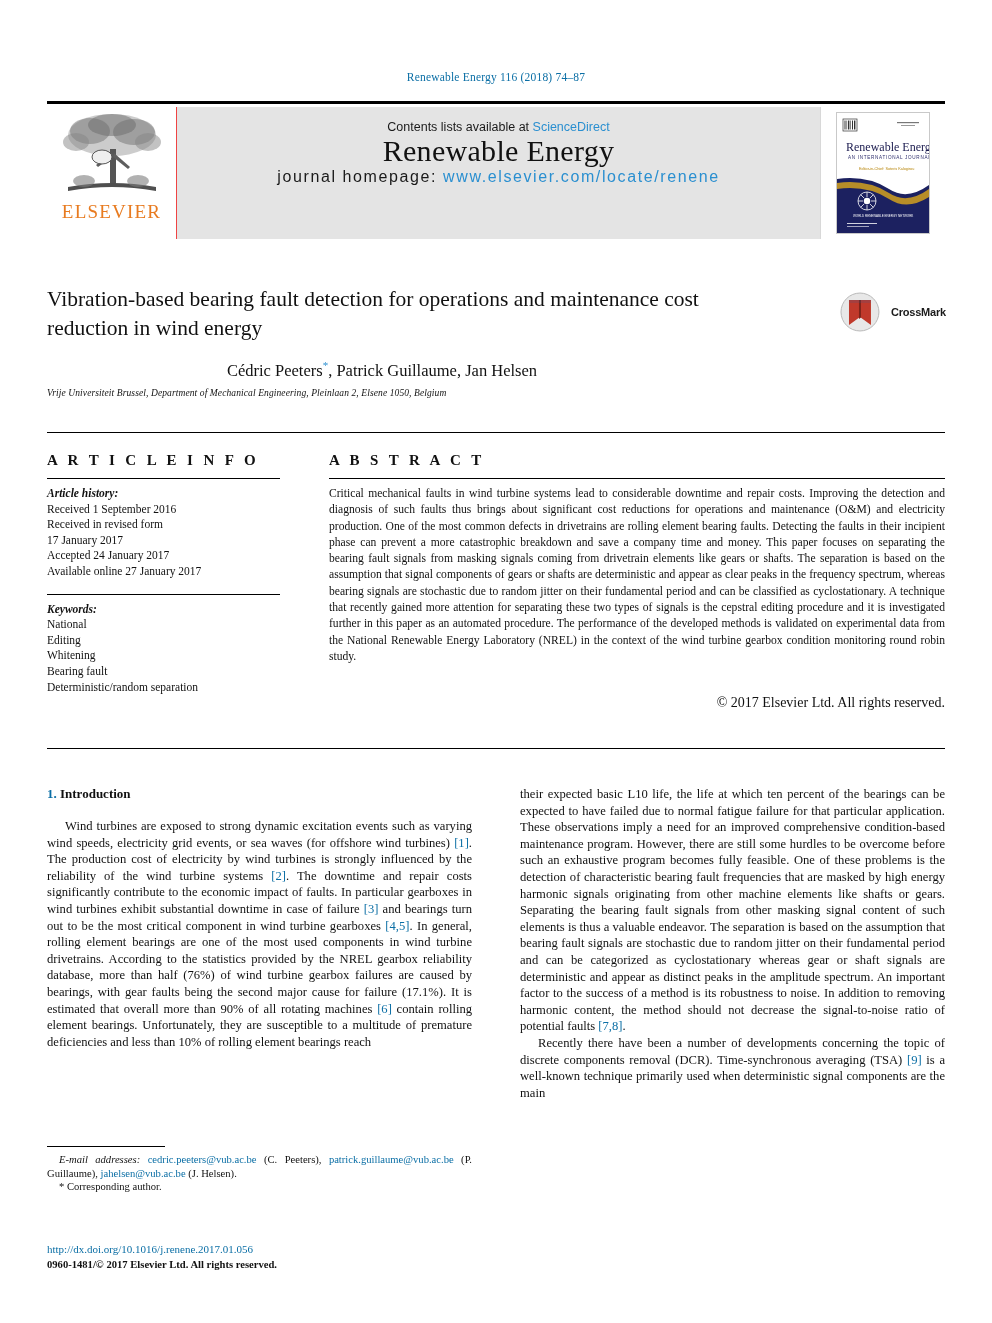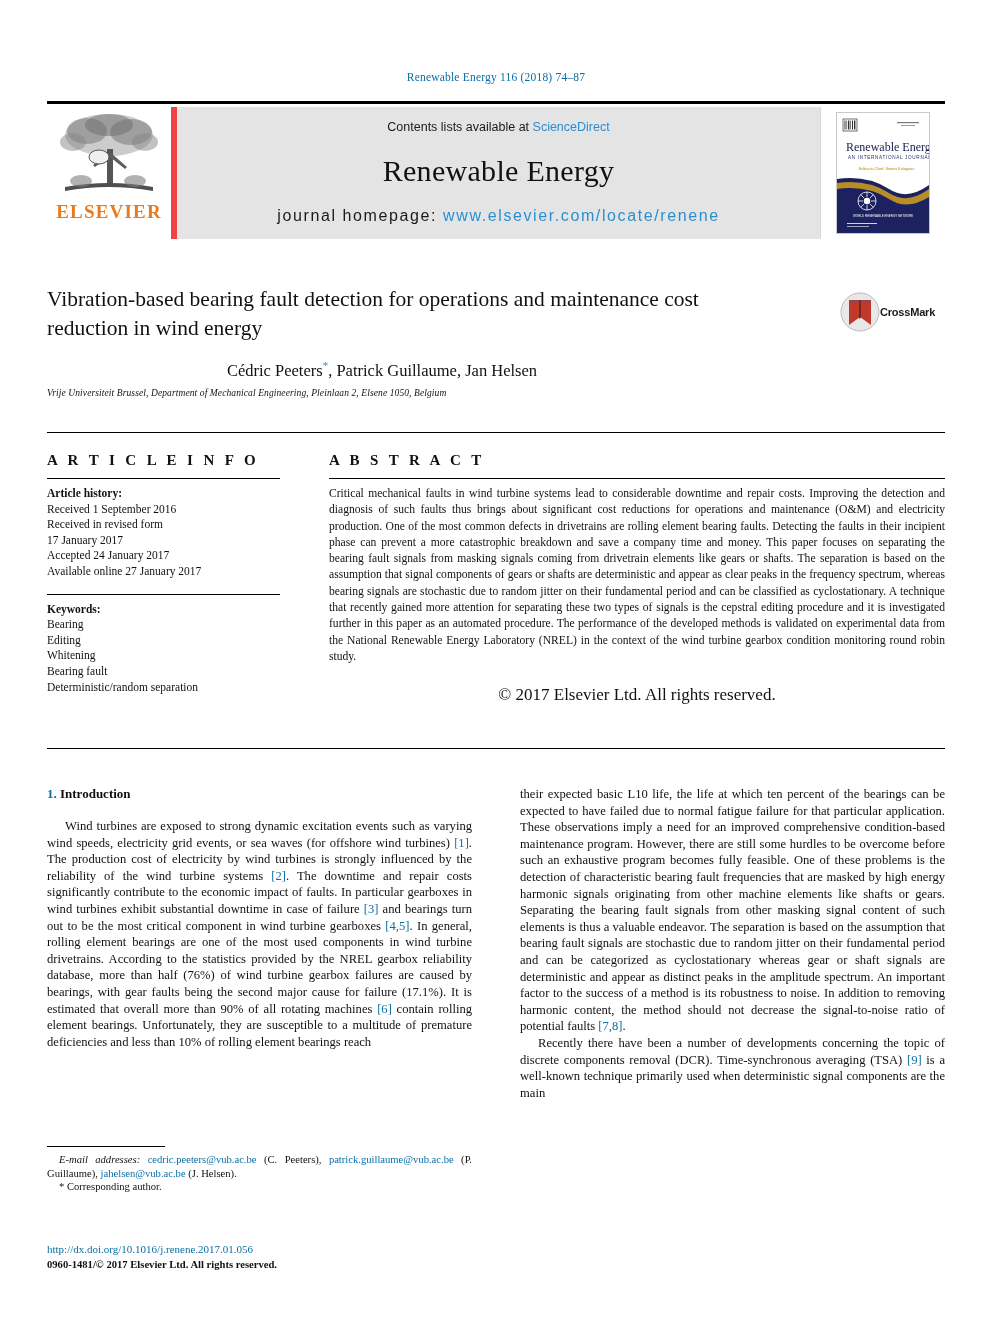--- a/index.html
+++ b/index.html
@@ -43,29 +43,28 @@
     box-sizing: border-box;
   }
   .masthead-inner {
     display: flex;
     height: 132px;
     margin-top: 3px;
   }
   .elsevier-block {
     width: 130px;
     flex: 0 0 130px;
-    border-right: 6px solid #ef4444;
+    border-right: 1px solid #ef4444;
     display: flex;
     flex-direction: column;
     align-items: center;
     justify-content: flex-start;
     padding-top: 2px;
     box-sizing: border-box;
     background: #fff;
-    font-weight: bold;
   }
   .elsevier-tree {
     width: 104px;
     height: 92px;
     position: relative;
     overflow: hidden;
   }
   .elsevier-tree svg { display: block; }
   .elsevier-word {
     font-family: "Liberation Serif", serif;
@@ -74,21 +73,21 @@
     letter-spacing: 1.2px;
     line-height: 1;
     margin-top: 1px;
   }
   .journal-band {
     flex: 1 1 auto;
     background: #e4e4e4;
     display: flex;
     flex-direction: column;
     align-items: center;
-    justify-content: space-between;
+    justify-content: flex-start;
     padding: 13px 0 14px 0;
     box-sizing: border-box;
   }
   .contents-line {
     font-family: "Liberation Sans", sans-serif;
     font-size: 12.5px;
     color: #1a1a1a;
   }
   .contents-line .sd {
     color: #2a8fd0;
@@ -163,21 +162,21 @@
 
   
   .crossmark {
     position: absolute;
     top: 288px;
     left: 840px;
     width: 106px;
     height: 48px;
     display: flex;
     align-items: center;
-    gap: 0;
+    gap: 11px;
   }
   .crossmark-label {
     font-family: "Liberation Sans", sans-serif;
     font-size: 11px;
     font-weight: bold;
     color: #1a1a1a;
     letter-spacing: -0.2px;
   }
 
   
@@ -220,42 +219,43 @@
     border-top: 1px solid #000;
     margin-bottom: 7px;
   }
   .info-group {
     font-family: "Liberation Serif", serif;
     font-size: 11.5px;
     line-height: 15.6px;
     color: #111;
   }
   .info-group .lead {
+    font-style: italic;
     font-weight: bold;
   }
   .info-group.keywords {
     margin-top: 0;
   }
   .kw-rule {
     border-top: 1px solid #000;
     margin-top: 14px;
     margin-bottom: 7px;
   }
   .abstract-body {
     font-family: "Liberation Serif", serif;
     font-size: 11.6px;
     line-height: 16.3px;
     text-align: justify;
     color: #111;
   }
   .copyright {
     font-family: "Liberation Serif", serif;
-    font-size: 17px;
-    text-align: center;
-    margin-top: 20px;
+    font-size: 14px;
+    text-align: right;
+    margin-top: 30px;
     color: #111;
   }
 
   
   .body-left {
     position: absolute;
     top: 786px;
     left: 47px;
     width: 425px;
   }
@@ -440,21 +440,21 @@
       <div class="lead">Article history:</div>
       <div>Received 1 September 2016</div>
       <div>Received in revised form</div>
       <div>17 January 2017</div>
       <div>Accepted 24 January 2017</div>
       <div>Available online 27 January 2017</div>
     </div>
     <div class="kw-rule"></div>
     <div class="info-group keywords">
       <div class="lead">Keywords:</div>
-      <div>Bearing</div>
+      <div>National</div>
       <div>Editing</div>
       <div>Whitening</div>
       <div>Bearing fault</div>
       <div>Deterministic/random separation</div>
     </div>
   </div>
 
   <div class="abstract-col">
     <div class="sect-head">A B S T R A C T</div>
     <div class="thin-rule"></div>

